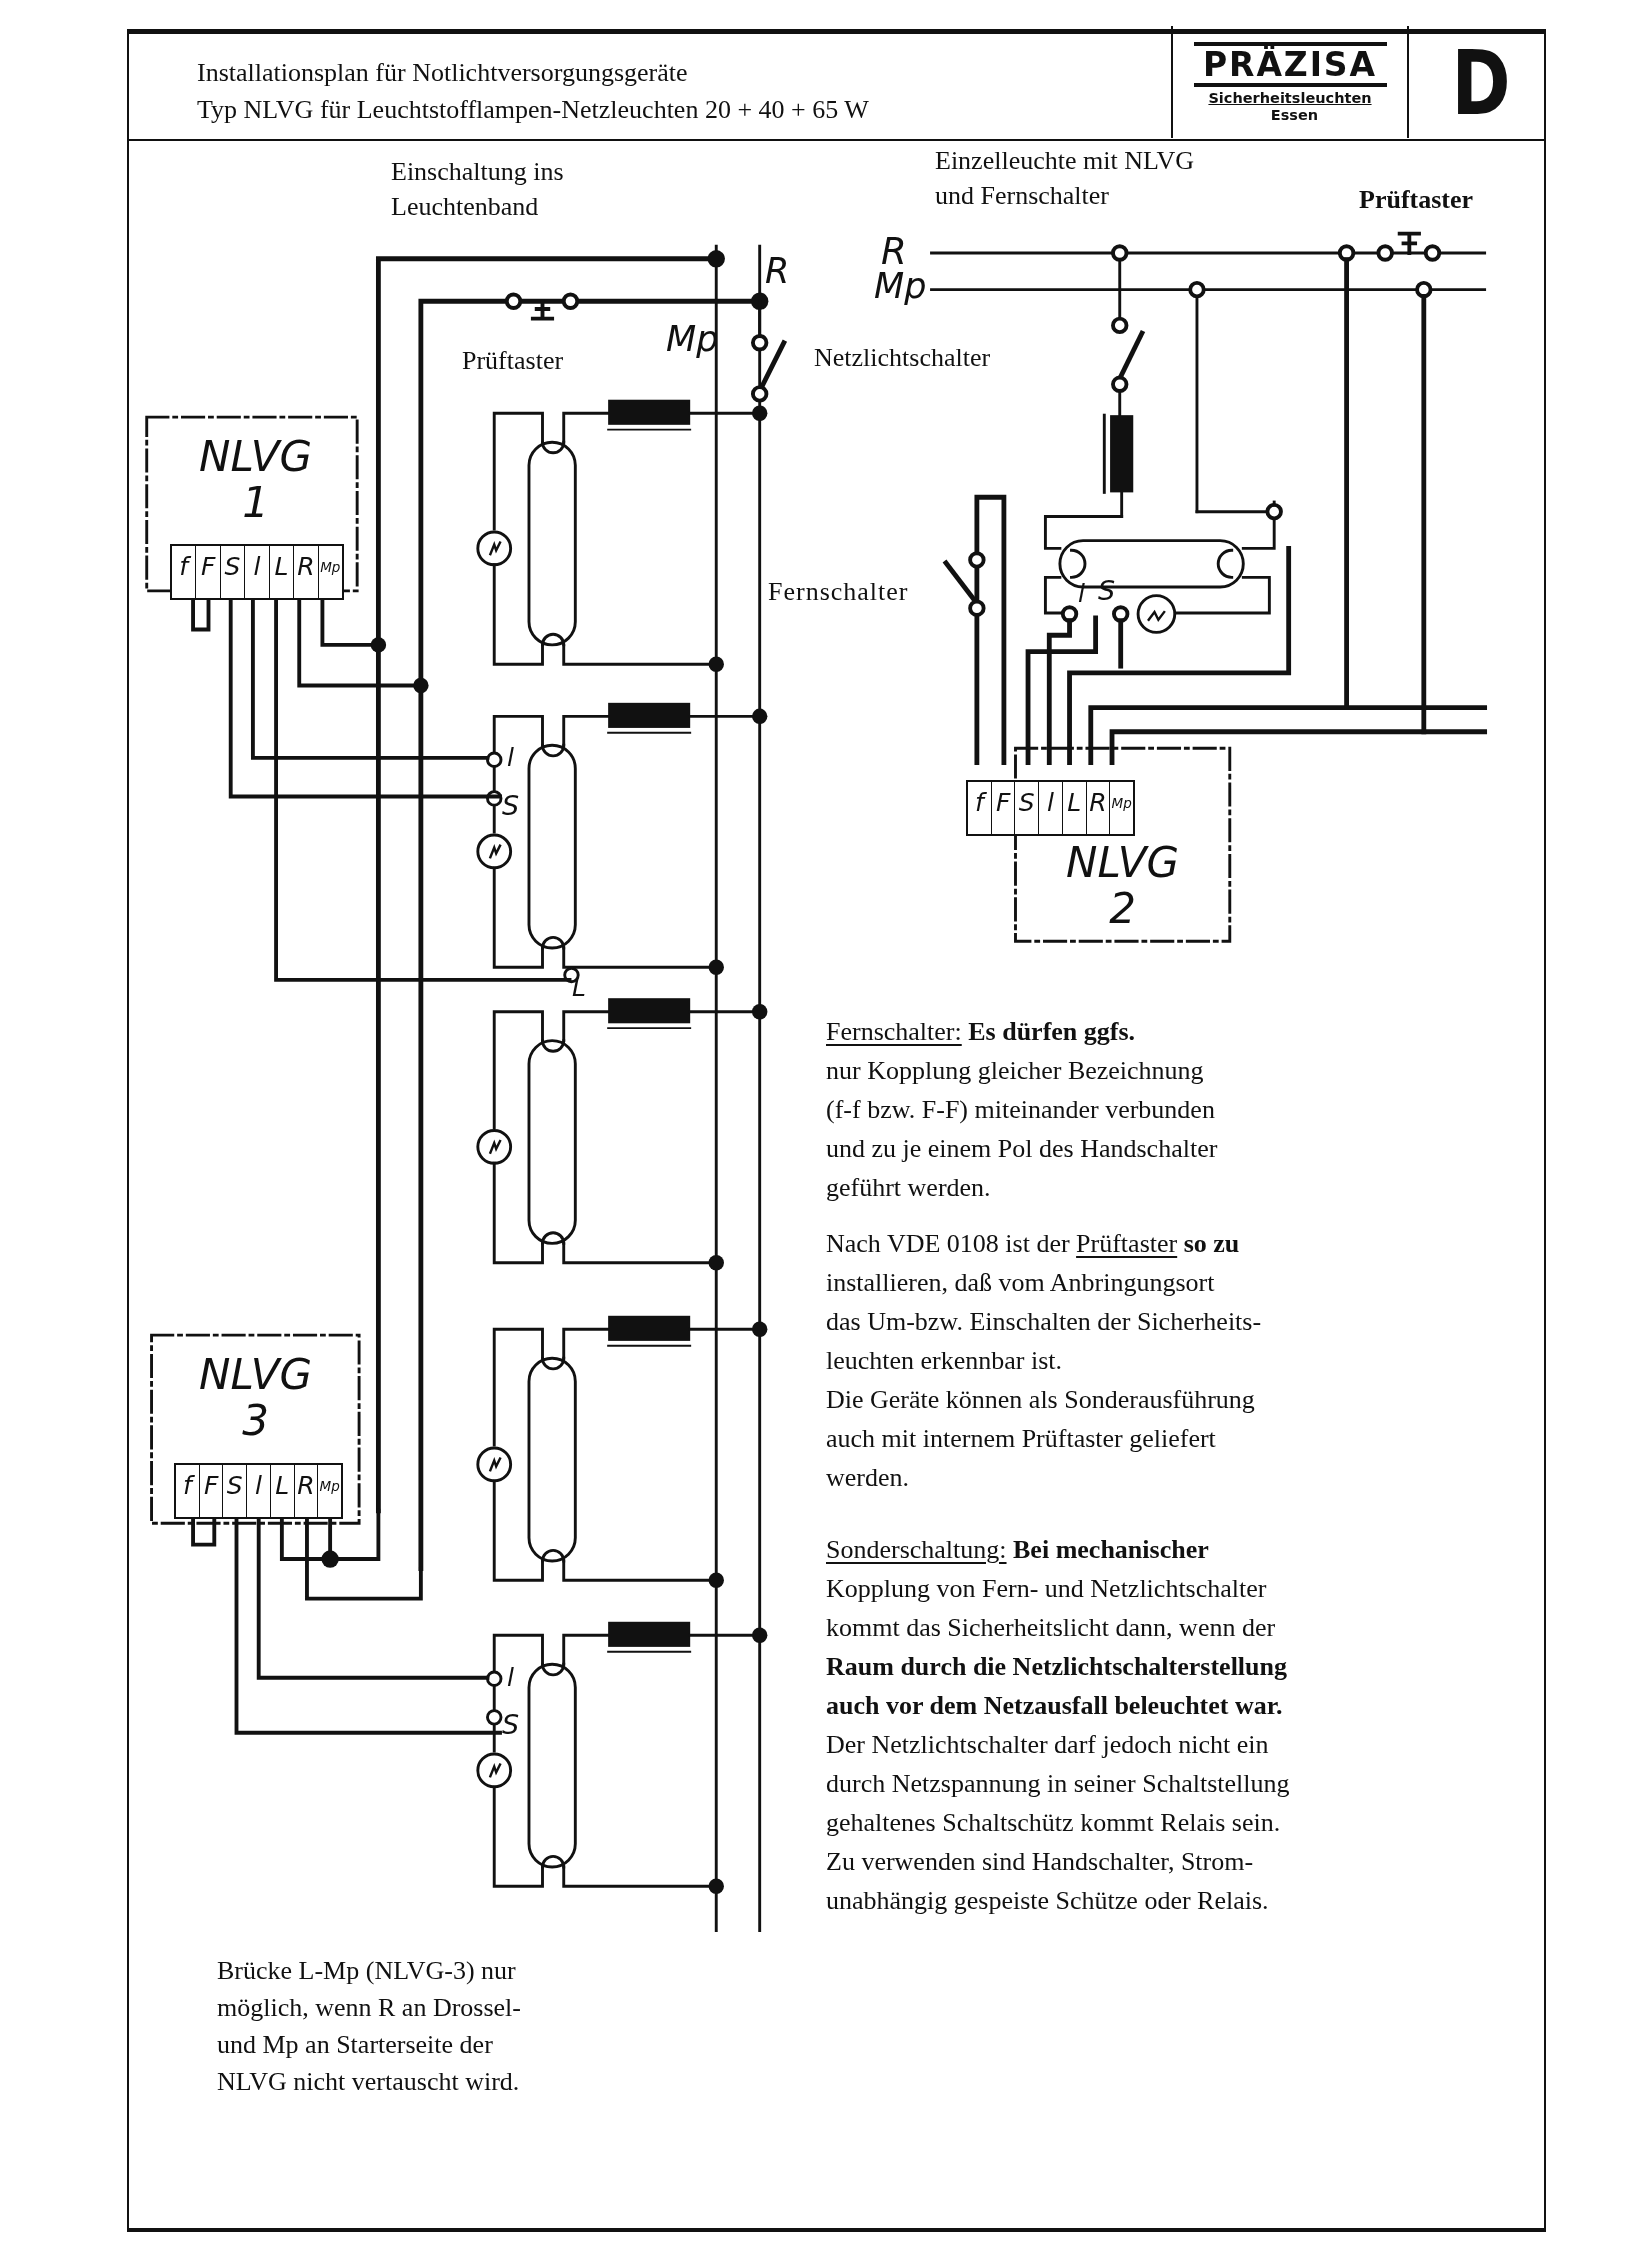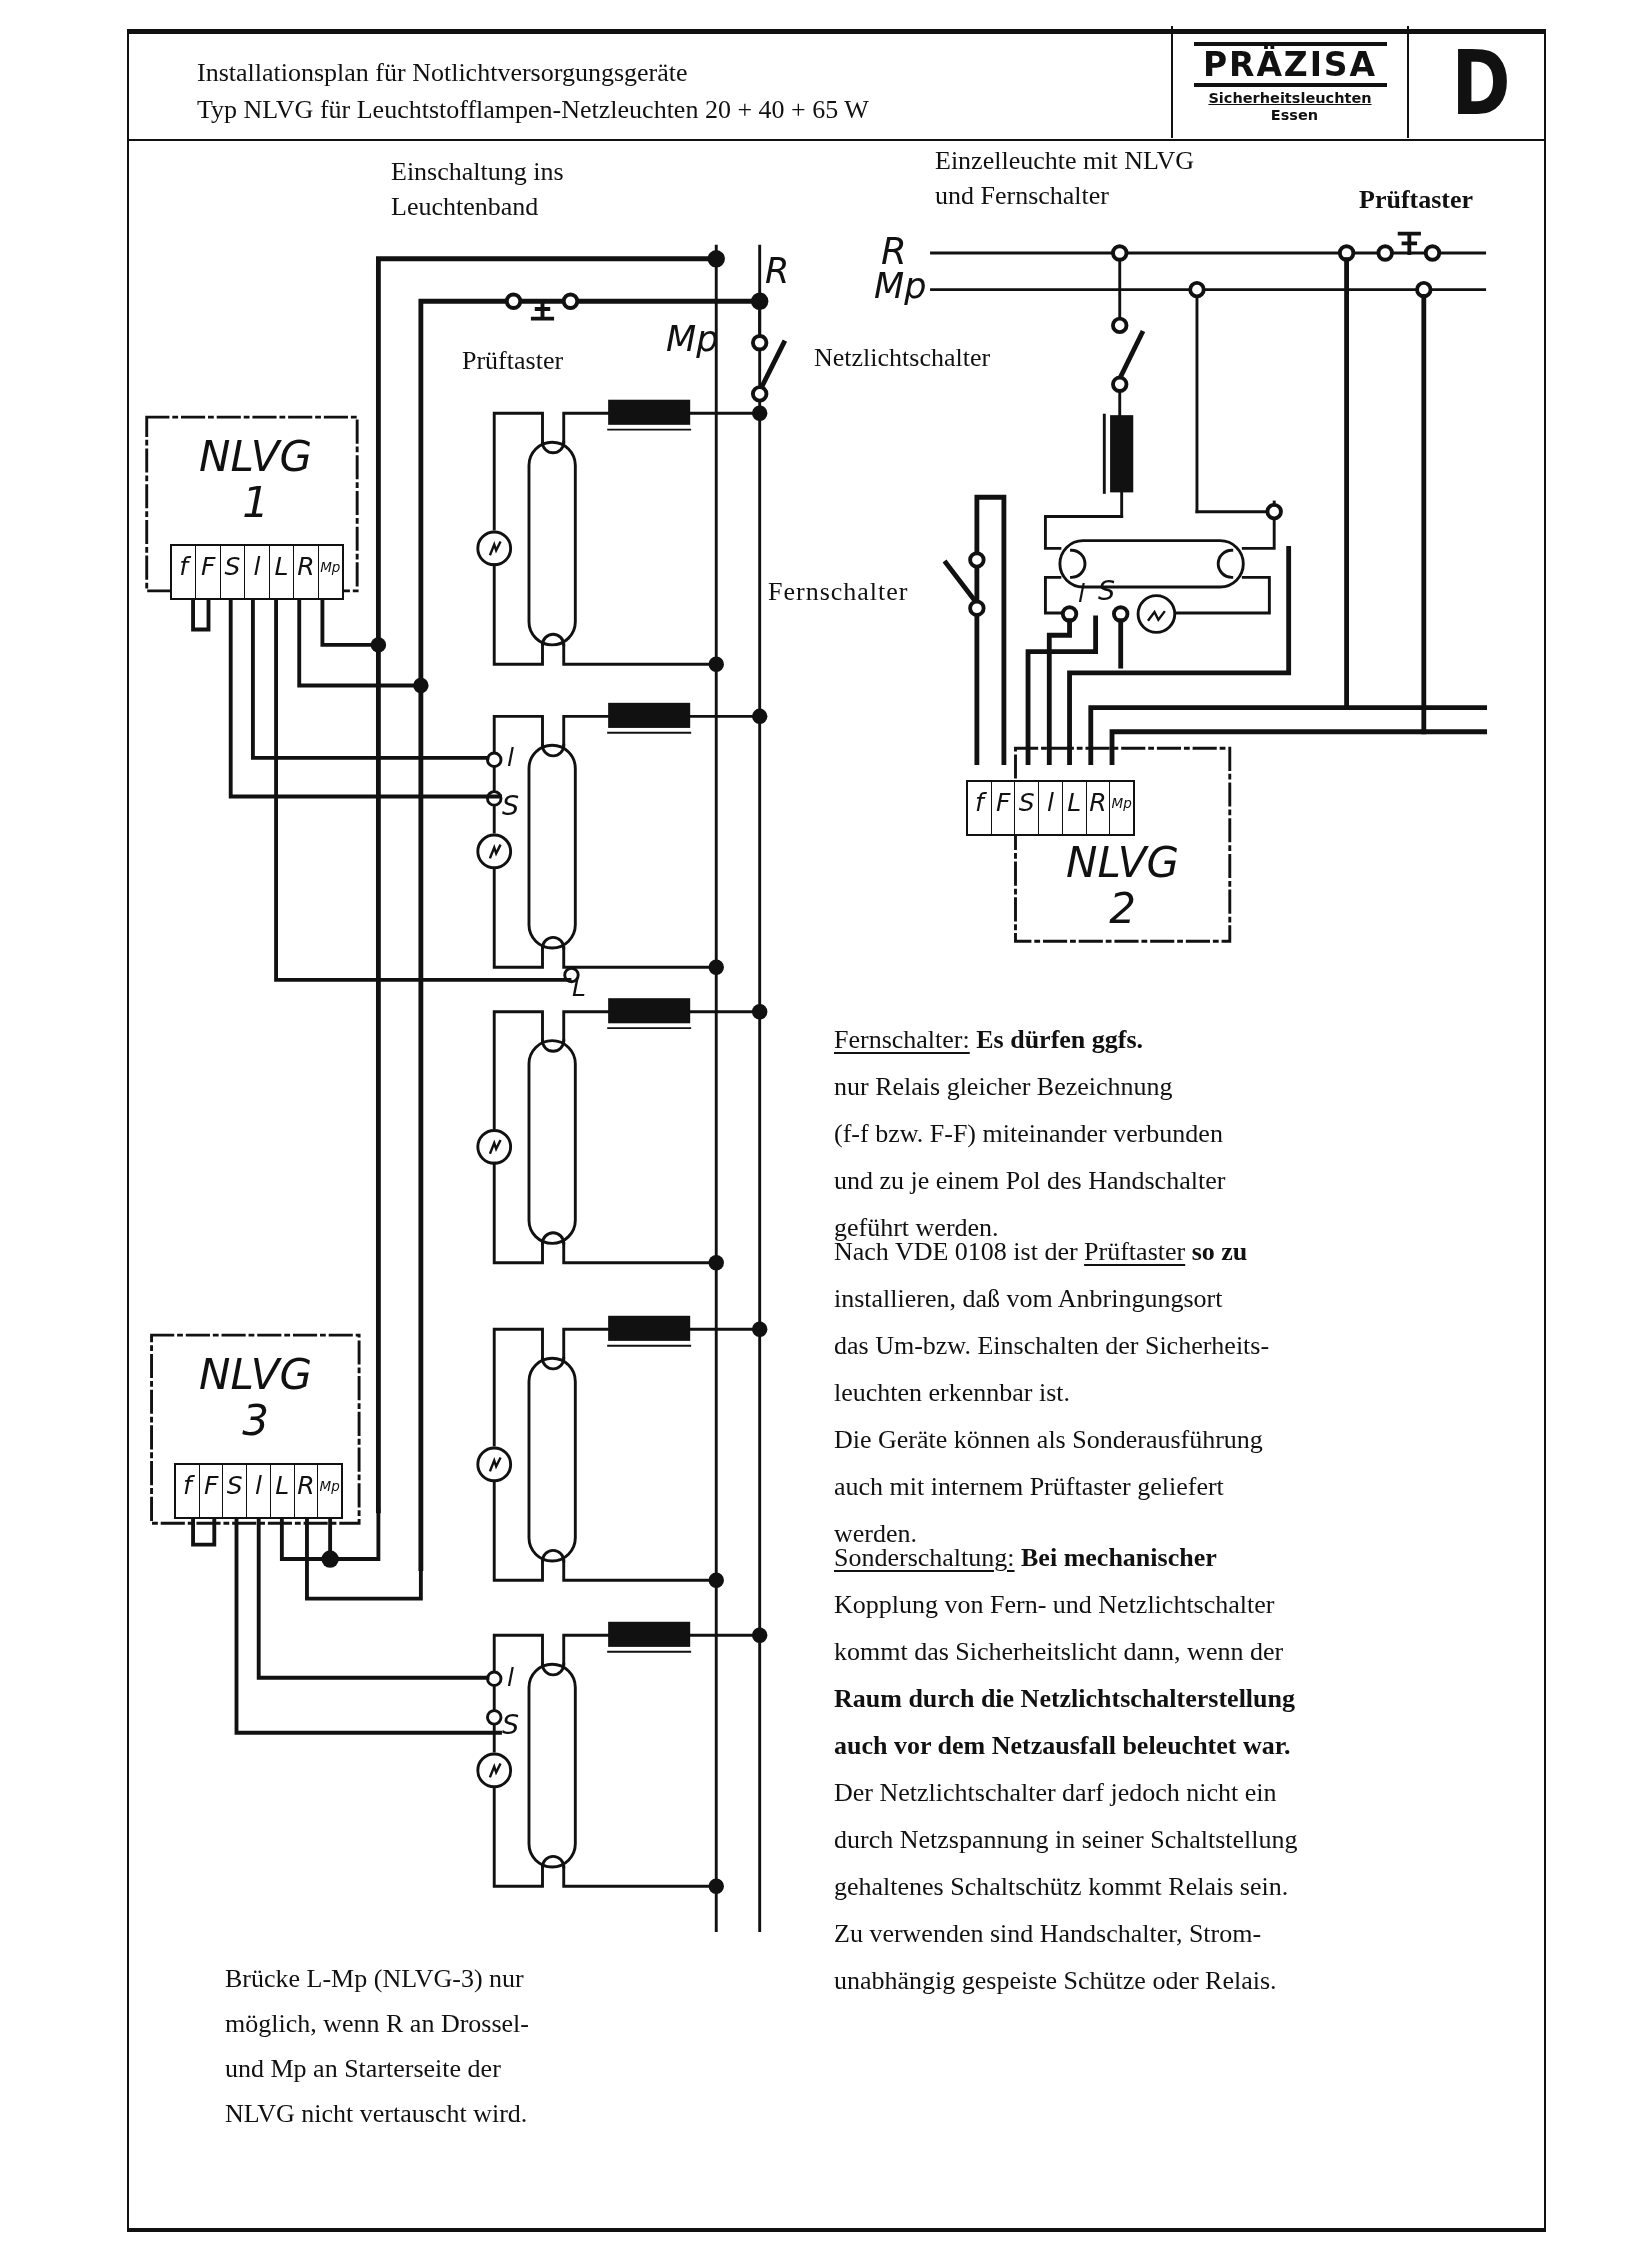--- a/index.html
+++ b/index.html
@@ -21,21 +21,21 @@
   .d-box{position:absolute;left:1291px;top:0;width:126px;height:109px;
          font-family:"DejaVu Sans","Liberation Sans",sans-serif;font-weight:bold;
          font-size:89px;text-align:center;line-height:109px;transform:scaleX(0.8);}
   svg.schem{position:absolute;left:0;top:0;}
   .lbl{position:absolute;font-size:26px;line-height:35px;white-space:nowrap;
        font-family:"Liberation Serif","DejaVu Serif",serif;}
   .ital{position:absolute;font-family:"DejaVu Sans","Liberation Sans",sans-serif;
         font-style:italic;white-space:nowrap;}
   .note{position:absolute;font-size:26px;line-height:39px;
         font-family:"Liberation Serif","DejaVu Serif",serif;}
-  .note p{margin:8px;}
+  .note p{margin:0;}
   .ul{text-decoration:underline;text-decoration-thickness:1.9px;text-underline-offset:3.9px;}
   .bold{font-weight:bold;}
   .term{position:absolute;display:flex;border:2.9px solid #111;box-sizing:border-box;background:#fff;}
   .term span{flex:1;border-right:1.9px solid #111;text-align:center;font-style:italic;
              font-family:"DejaVu Sans","Liberation Sans",sans-serif;font-size:25px;line-height:42px;}
   .term span:last-child{border-right:none;font-size:13.5px;}
   .nlvg-name{position:absolute;font-family:"DejaVu Sans","Liberation Sans",sans-serif;
              font-style:italic;font-size:42px;text-align:center;line-height:46px;}
 </style>
 </head>
@@ -302,21 +302,21 @@
 <div class="ital" style="left:1098px;top:575px;font-size:27px;">S</div>
 
 <div class="ital" style="left:507px;top:743px;font-size:25px;">l</div>
 <div class="ital" style="left:502px;top:790px;font-size:27px;">S</div>
 <div class="ital" style="left:572px;top:973px;font-size:25px;">L</div>
 <div class="ital" style="left:507px;top:1663px;font-size:25px;">l</div>
 <div class="ital" style="left:502px;top:1709px;font-size:27px;">S</div>
 
 <div class="note" style="left:826px;top:1012px;width:695px;">
   <p><span class="ul">Fernschalter:</span><span class="bold"> Es dürfen ggfs.</span></p>
-  <p>nur Relais gleicher Bezeichnung</p>
+  <p>nur Kopplung gleicher Bezeichnung</p>
   <p>(f-f bzw. F-F) miteinander verbunden</p>
   <p>und zu je einem Pol des Handschalter</p>
   <p>geführt werden.</p>
 </div>
 
 <div class="note" style="left:826px;top:1224px;width:695px;">
   <p><span>Nach VDE 0108 ist der </span><span class="ul">Prüftaster</span><span class="bold"> so zu</span></p>
   <p>installieren, daß vom Anbringungsort</p>
   <p>das Um-bzw. Einschalten der Sicherheits-</p>
   <p>leuchten erkennbar ist.</p>

